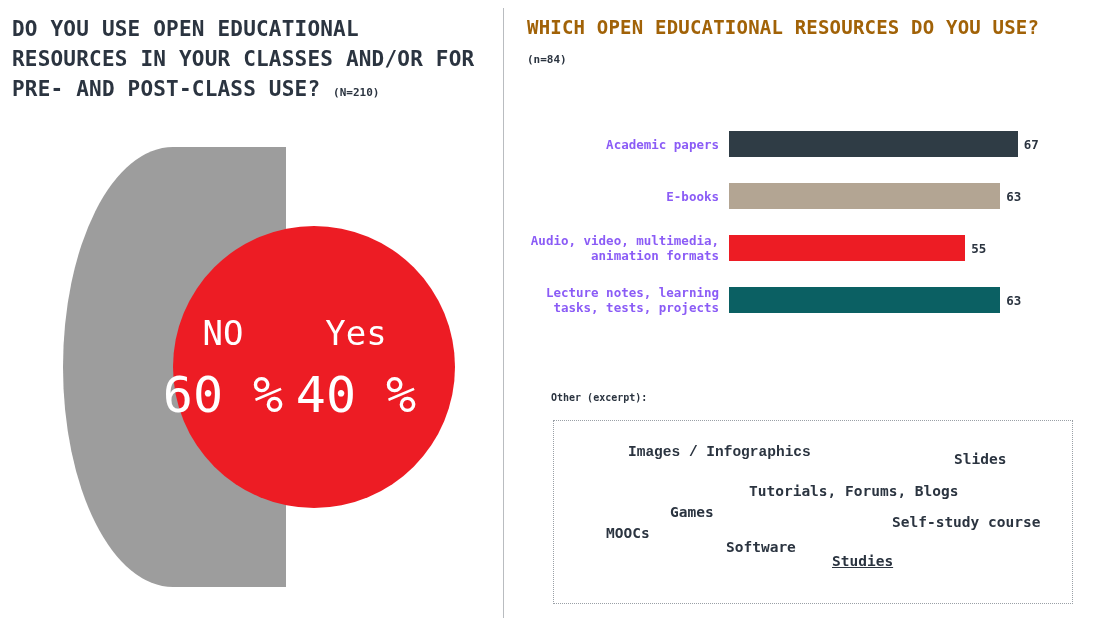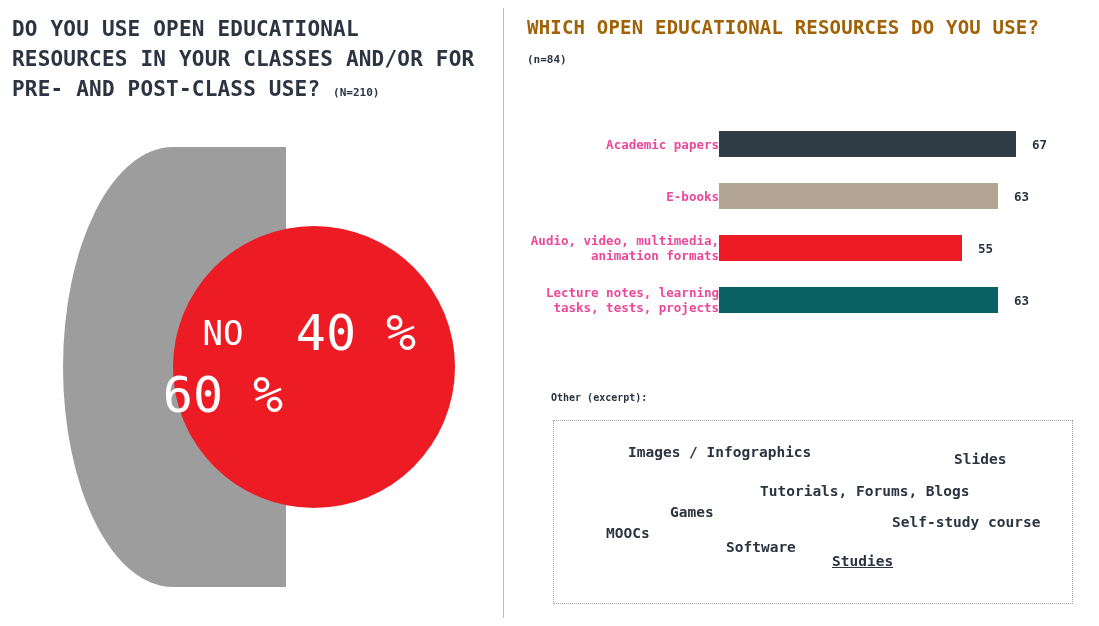--- a/index.html
+++ b/index.html
@@ -142,41 +142,42 @@
     width: 552px;
   }
   .bar-row {
     display: flex;
     align-items: center;
     height: 52px;
   }
   .bar-label {
     width: 192px;
     text-align: right;
+    padding-right: 10px;
     font-size: 12.5px;
     line-height: 15px;
     font-weight: bold;
-    color: #ec4899;
+    color: #8b5cf6;
   }
   .bar-track {
     position: relative;
     flex: 1;
     height: 26px;
   }
   .bar-fill {
     height: 26px;
   }
   .bar-value {
     position: absolute;
     top: 50%;
     transform: translateY(-50%);
     font-size: 12.5px;
     font-weight: bold;
     color: #2b3440;
-    padding-left: 16px;
+    padding-left: 6px;
   }
   .other-heading {
     position: absolute;
     left: 48px;
     top: 392px;
     font-size: 10px;
     font-weight: bold;
     color: #2b3440;
   }
   .other-box {
@@ -213,20 +214,21 @@
       <div class="pie-no"></div>
       <div class="pie-no2"></div>
       <div class="pie-yes"></div>
 
       <div class="pie-label label-no">
         <span class="word">NO</span>
         <span class="val">60 %</span>
       </div>
 
       <div class="pie-label label-yes">
+        <span class="word">Yes</span>
         <span class="val">40 %</span>
       </div>
     </div>
   </div>
 
   <div class="right">
     <div class="right-title">WHICH OPEN EDUCATIONAL RESOURCES DO YOU USE?</div>
     <div class="right-n">(n=84)</div>
 
     <div class="bars">
@@ -261,23 +263,23 @@
           <div class="bar-fill" style="width:77.5%;background:#0b6063;"></div>
           <div class="bar-value" style="left:77.5%;">63</div>
         </div>
       </div>
 
     </div>
 
     <div class="other-heading">Other (excerpt):</div>
 
     <div class="other-box">
-      <span class="cloud-item" style="left:74px;top:23px;">Images / Infographics</span>
+      <span class="cloud-item" style="left:74px;top:23px;font-family:Liberation Mono, monospace;">Images / Infographics</span>
       <span class="cloud-item" style="left:400px;top:30px;">Slides</span>
-      <span class="cloud-item" style="left:195px;top:62px;margin-left:11px;">Tutorials, Forums, Blogs</span>
+      <span class="cloud-item" style="left:195px;top:62px;">Tutorials, Forums, Blogs</span>
       <span class="cloud-item" style="left:116px;top:83px;">Games</span>
       <span class="cloud-item" style="left:338px;top:93px;">Self-study course</span>
       <span class="cloud-item" style="left:52px;top:104px;">MOOCs</span>
       <span class="cloud-item" style="left:172px;top:118px;">Software</span>
       <span class="cloud-item" style="left:278px;top:132px;text-decoration:underline;">Studies</span>
     </div>
   </div>
 
 </div>
 

